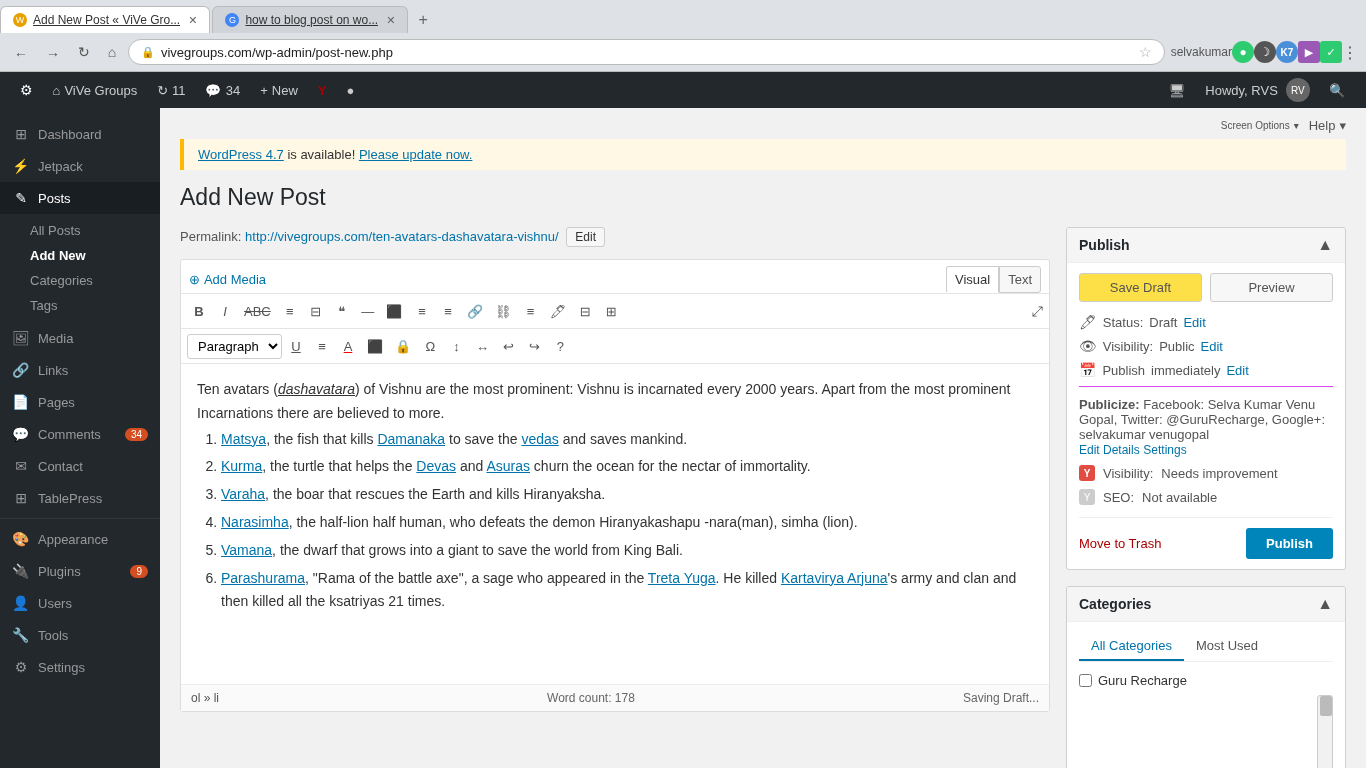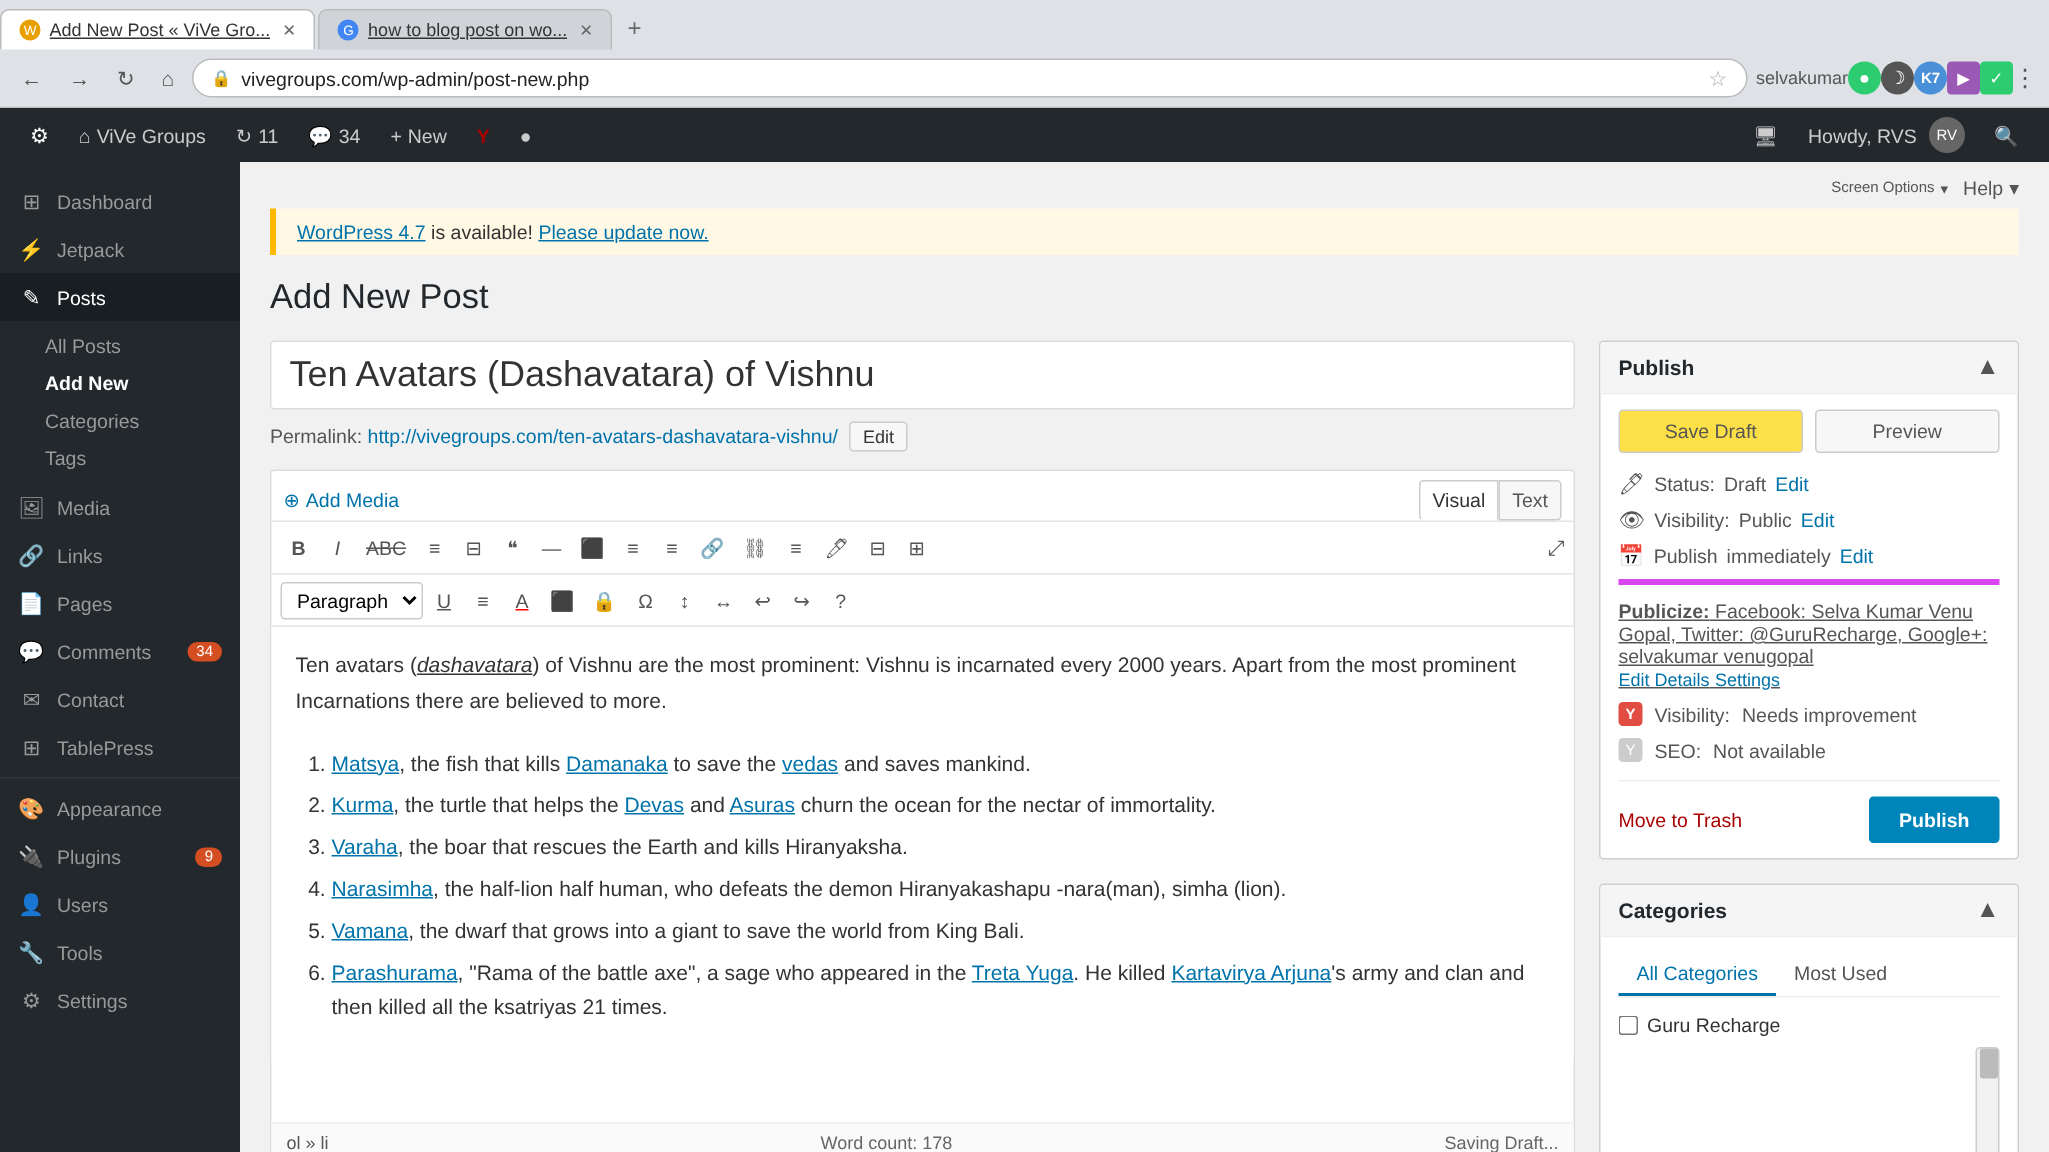--- a/index.html
+++ b/index.html
@@ -383,21 +383,21 @@
 
     
     .editor-content {
       padding: 14px 16px;
       min-height: 280px;
       font-size: 14px;
       line-height: 1.7;
       color: #333;
       background: #fff;
     }
-    .editor-content p { margin-bottom: 18px; }
+    .editor-content p { margin-bottom: 2px; }
     .editor-content ol { margin-left: 24px; margin-bottom: 10px; }
     .editor-content li { margin-bottom: 4px; }
     .editor-content a { color: #0073aa; text-decoration: underline; }
     .editor-content em { font-style: italic; text-decoration: underline; }
 
     
     .editor-footer {
       display: flex;
       justify-content: space-between;
       align-items: center;
@@ -474,26 +474,25 @@
       display: flex;
       align-items: center;
       gap: 6px;
       margin-bottom: 8px;
       font-size: 13px;
       color: #555;
     }
     .publish-meta-row .meta-icon { font-size: 14px; }
     .publish-meta-row a { color: #0073aa; text-decoration: none; }
     .publicize-section {
-      border-top: 4px solid #d946ef;
+      border-top: 1px solid #d946ef;
       padding-top: 10px;
       margin-top: 4px;
       font-size: 13px;
       color: #555;
-      text-decoration: underline;
     }
     .publicize-links a { color: #0073aa; text-decoration: none; font-size: 12px; }
     .readability-row {
       display: flex;
       align-items: center;
       gap: 8px;
       margin-top: 8px;
       font-size: 13px;
       color: #555;
     }
@@ -740,21 +739,20 @@
     </div>
 
     <div class="page-header">
       <h1 class="page-title">Add New Post</h1>
     </div>
 
     <div class="editor-layout">
 
       <div class="editor-main">
         
-        <input class="post-title-input" type="text" placeholder="Enter title here" value="Ten Avatars (Dashavatara) of Vishnu" style="">
 
         
         <div class="permalink-row">
           <span>Permalink:</span>
           <a href="#">http://vivegroups.com/ten-avatars-dashavatara-vishnu/</a>
           <button class="permalink-edit-btn">Edit</button>
         </div>
 
         
         <div class="editor-wrap">

